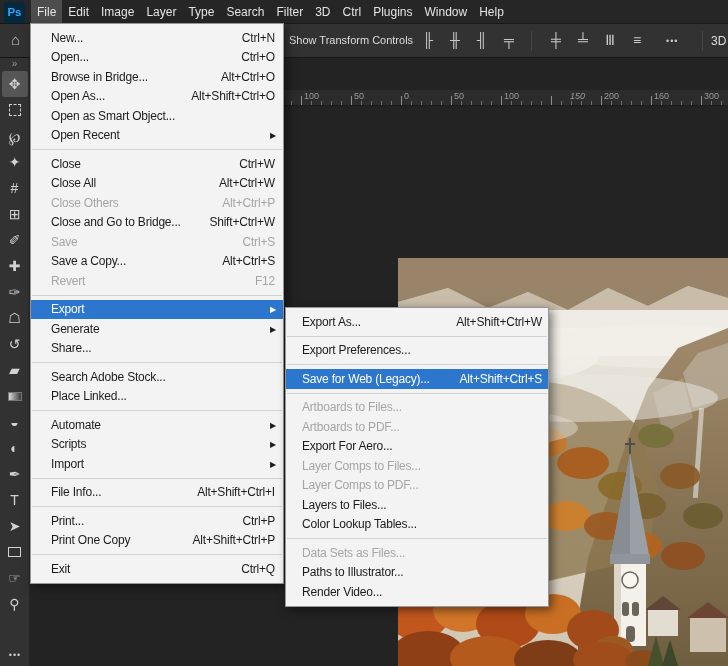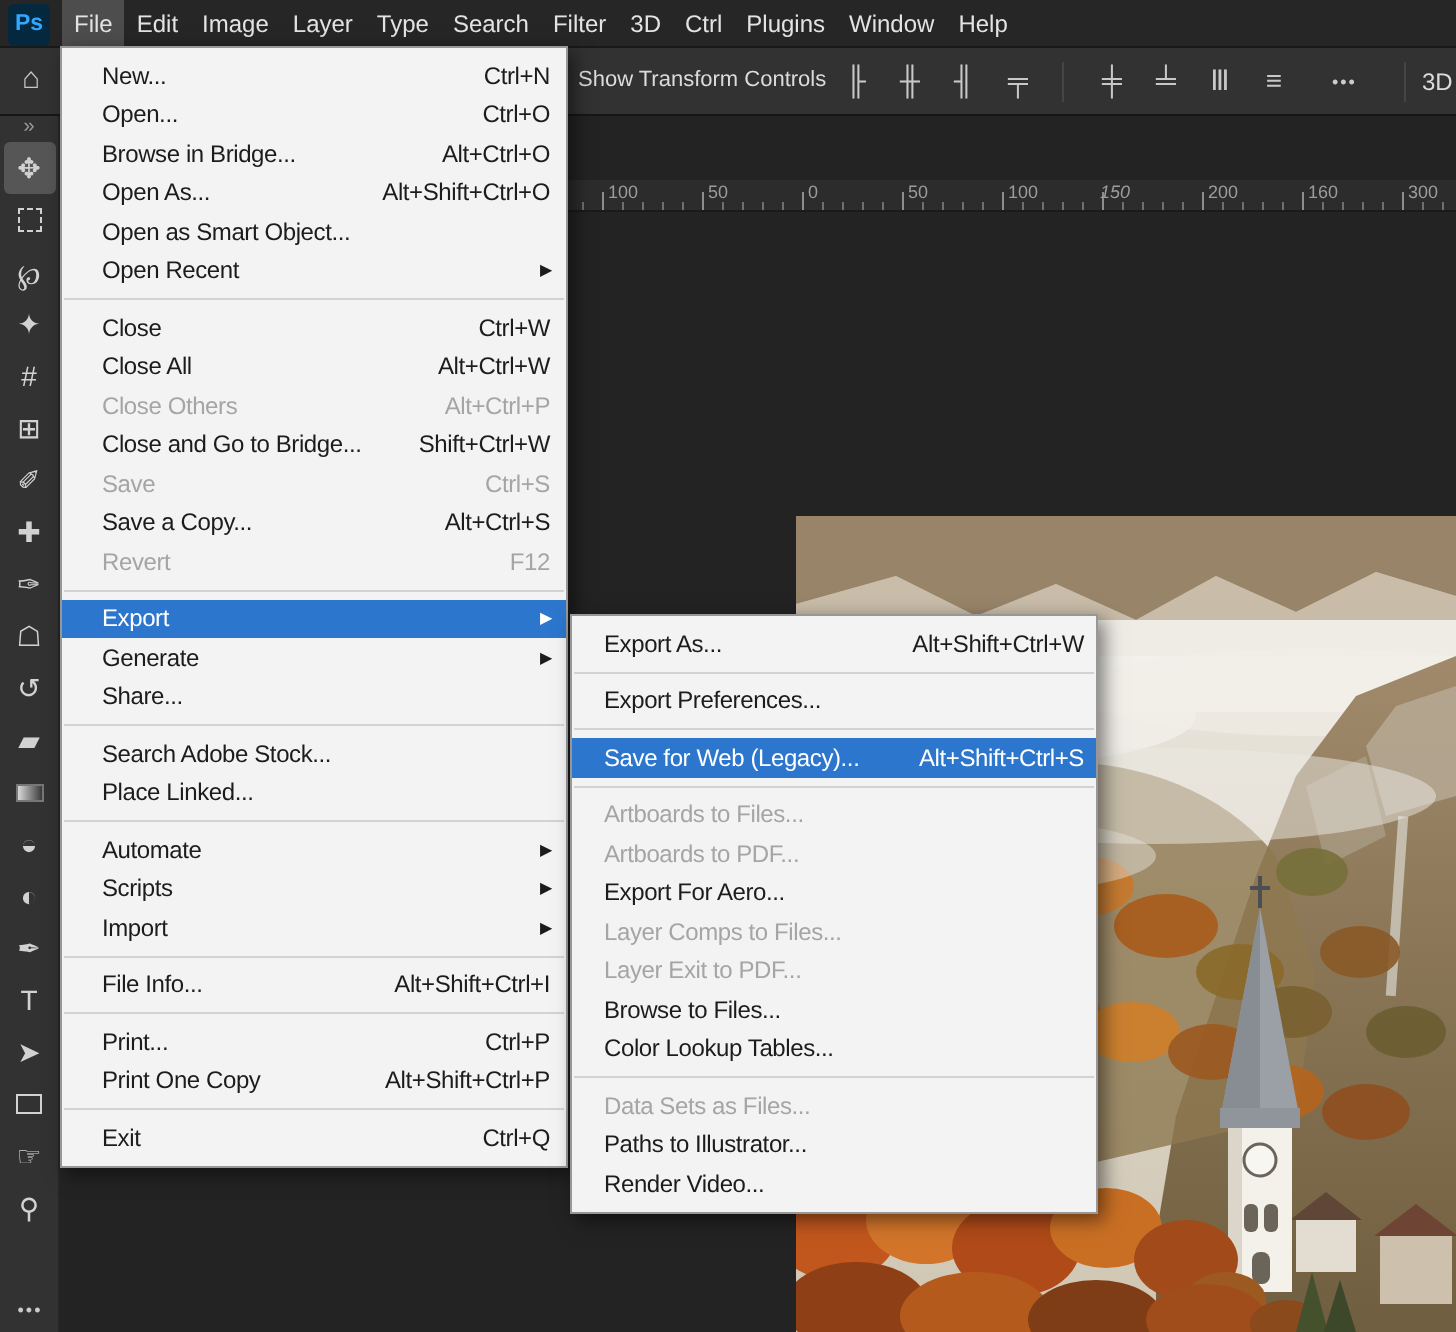--- a/index.html
+++ b/index.html
@@ -248,21 +248,21 @@
       <div class="tick major" style="left: 671px;"></div>
       <div class="tick" style="left: 681px;"></div>
       <div class="tick" style="left: 691px;"></div>
     </div>
   <div id="ruler-labels">
       <span class="ruler-label" style="left: 274px;">100</span>
       <span class="ruler-label" style="left: 324px;">50</span>
       <span class="ruler-label" style="left: 374px;">0</span>
       <span class="ruler-label" style="left: 424px;">50</span>
       <span class="ruler-label" style="left: 474px;">100</span>
-      <span class="ruler-label" style="left: 520px; font-style: italic;">150</span>
+      <span class="ruler-label" style="left: 540px; font-style: italic;">150</span>
       <span class="ruler-label" style="left: 574px;">200</span>
       <span class="ruler-label" style="left: 624px;">160</span>
       <span class="ruler-label" style="left: 674px;">300</span>
     </div>
 </div>
 
 <div class="menubar">
   <div class="ps-badge">Ps</div>
   <div class="mb-items" id="menubar-items">
       <div class="mb-item active">File</div>
@@ -502,24 +502,24 @@
       <div class="menu-item disabled">
         <span class="mi-label">Artboards to PDF...</span>
       </div>
       <div class="menu-item">
         <span class="mi-label">Export For Aero...</span>
       </div>
       <div class="menu-item disabled">
         <span class="mi-label">Layer Comps to Files...</span>
       </div>
       <div class="menu-item disabled">
-        <span class="mi-label">Layer Exit to PDF...</span>
-      </div>
-      <div class="menu-item">
-        <span class="mi-label">Browse to Files...</span>
+        <span class="mi-label">Layer Comps to PDF...</span>
+      </div>
+      <div class="menu-item">
+        <span class="mi-label">Layers to Files...</span>
       </div>
       <div class="menu-item">
         <span class="mi-label">Color Lookup Tables...</span>
       </div>
       <div class="menu-sep"></div>
       <div class="menu-item disabled">
         <span class="mi-label">Data Sets as Files...</span>
       </div>
       <div class="menu-item">
         <span class="mi-label">Paths to Illustrator...</span>

